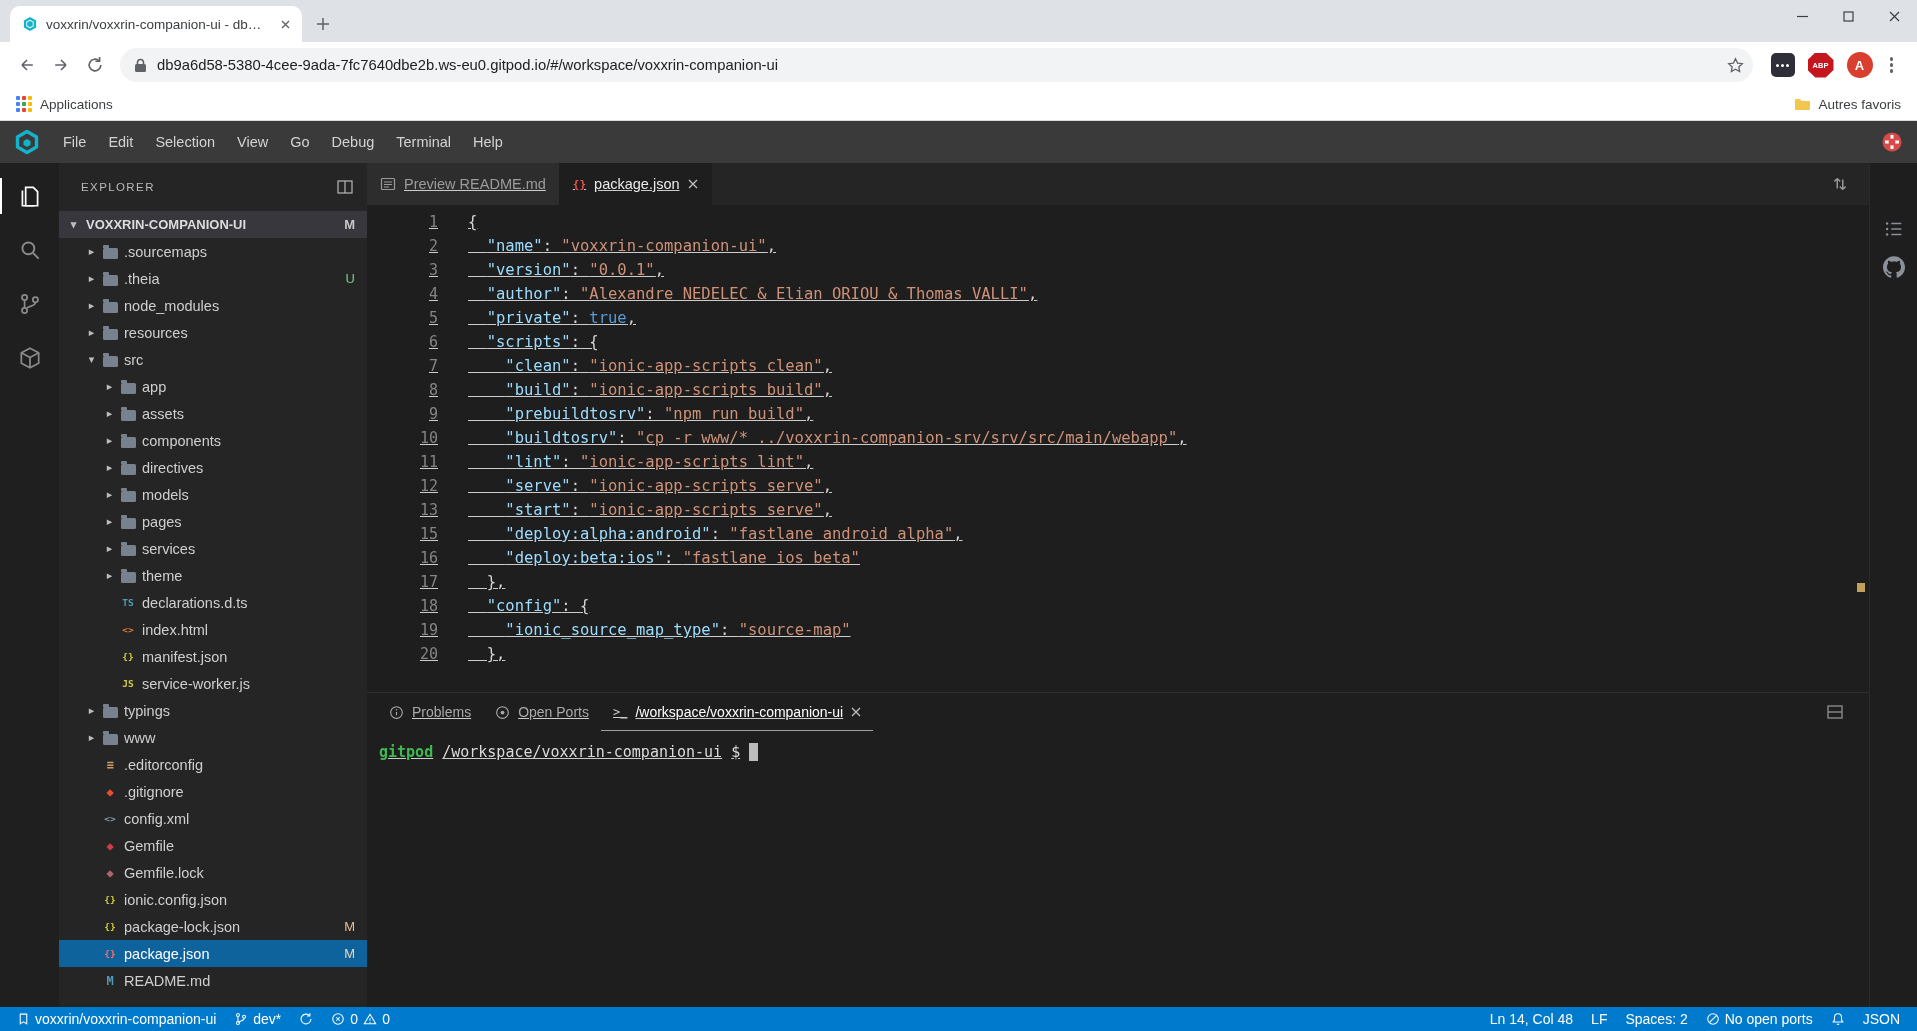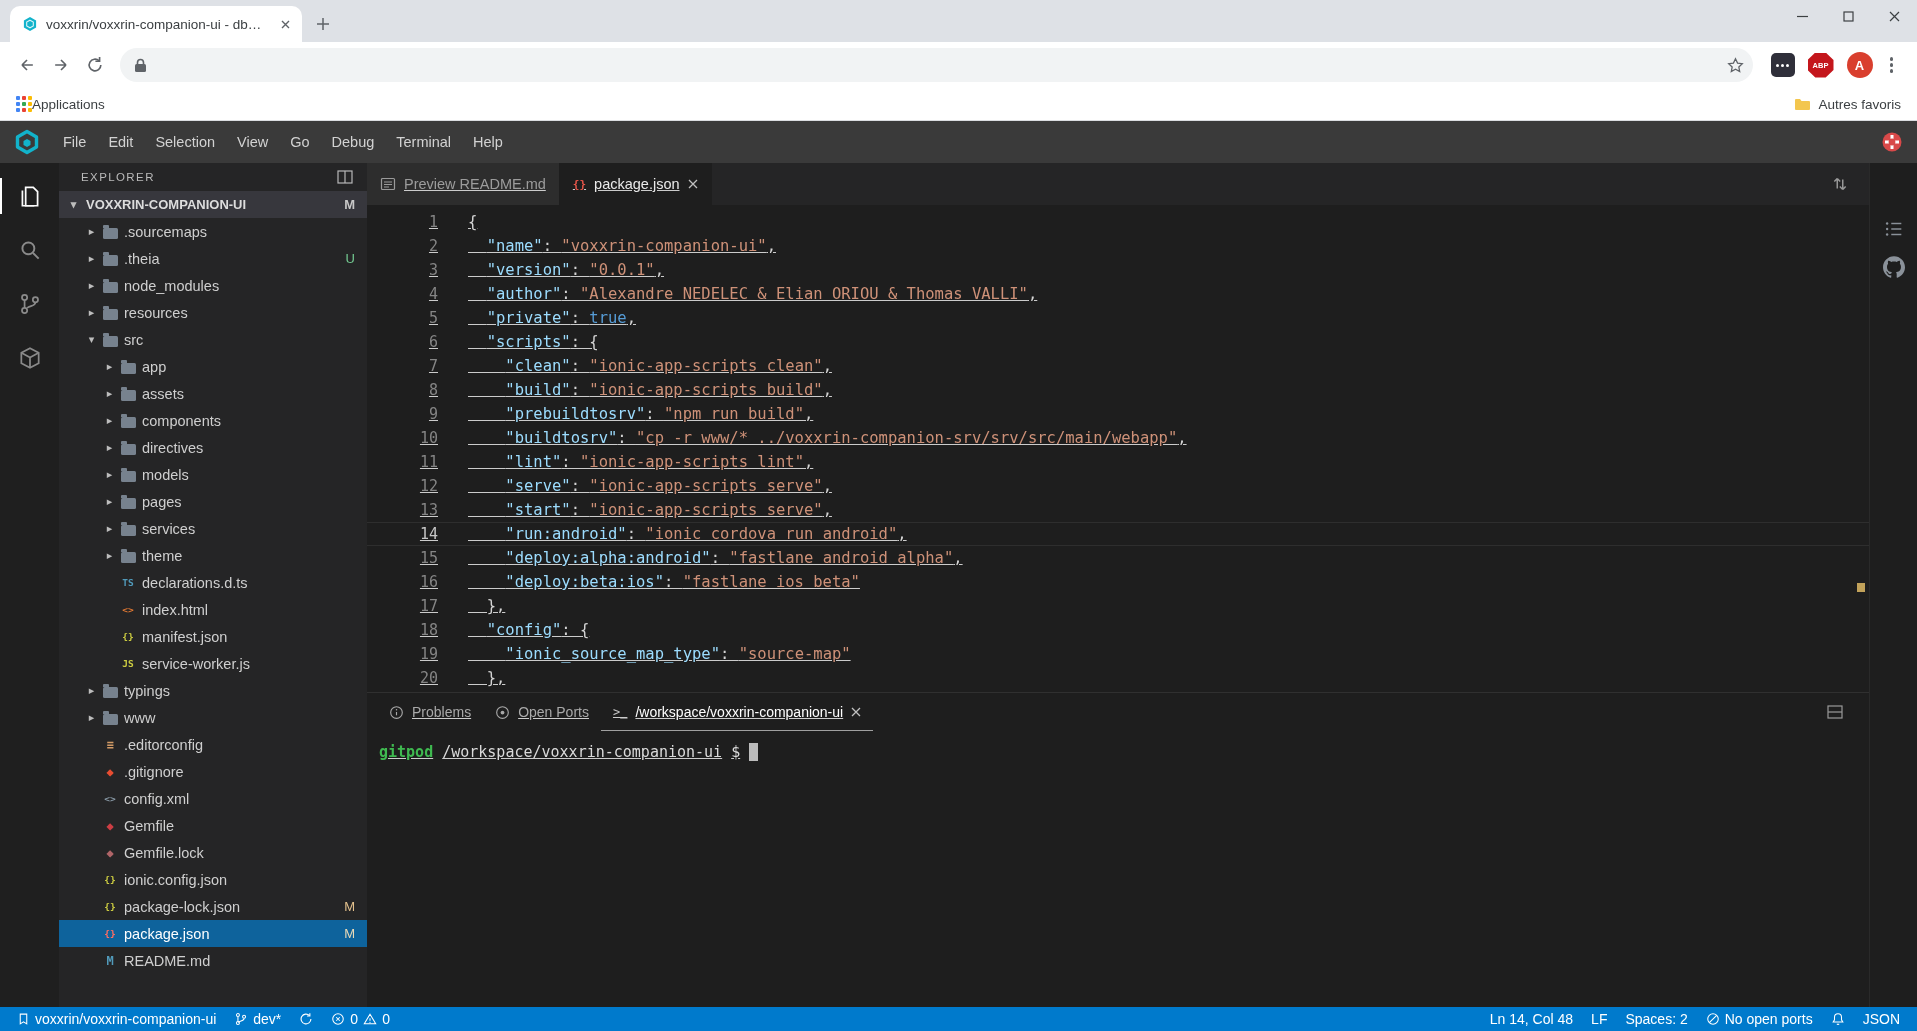--- a/index.html
+++ b/index.html
@@ -26,21 +26,21 @@
   .url { font-size: 14.8px; color: #202124; white-space: nowrap; overflow: hidden; }
   .omni-spacer { flex: 1; }
   .ext-area { display: flex; align-items: center; gap: 13px; padding: 0 10px; flex: none; }
   .ext-dark { width: 24px; height: 24px; border-radius: 5px; background: #2f2f3a; display: flex; align-items: center; justify-content: center; gap: 2px; }
   .ext-dark i { width: 3px; height: 3px; border-radius: 50%; background: #fff; }
   .ext-abp { width: 26px; height: 25px; background: #c4161c; color: #fff; font-size: 7.5px; font-weight: bold; display: flex; align-items: center; justify-content: center; clip-path: polygon(30% 0,70% 0,100% 30%,100% 70%,70% 100%,30% 100%,0 70%,0 30%); }
   .avatar { width: 26px; height: 26px; border-radius: 50%; background: #d93f2e; color: #fff; font-size: 13px; font-weight: bold; display: flex; align-items: center; justify-content: center; }
   .menu-dots { display: flex; flex-direction: column; gap: 2.5px; padding: 4px; }
   .menu-dots i { width: 3.5px; height: 3.5px; border-radius: 50%; background: #5f6368; }
 
-  .bookmarks { height: 33px; background: #fff; border-bottom: 1px solid #dadce0; display: flex; align-items: center; padding: 0 16px; font-size: 13.5px; color: #3c4043; flex: none; }
+  .bookmarks { height: 33px; background: #fff; border-bottom: 1px solid #dadce0; display: flex; align-items: center; padding: 0 16px; gap: 8px; font-size: 13.5px; color: #3c4043; flex: none; }
   .apps-grid { width: 16px; height: 16px; display: grid; grid-template-columns: repeat(3,1fr); grid-template-rows: repeat(3,1fr); gap: 1.5px; }
   .apps-grid i { border-radius: 1px; }
   .apps-grid i:nth-child(3n+1) { background: #4285f4; }
   .apps-grid i:nth-child(3n+2) { background: #ea4335; }
   .apps-grid i:nth-child(3n)   { background: #fbbc05; }
   .apps-grid i:nth-child(5)    { background: #34a853; }
   .bm-right { margin-left: auto; display: flex; align-items: center; gap: 8px; }
 
   
   .ide { flex: 1; display: flex; flex-direction: column; background: #1e1e1e; color: #ccc; min-height: 0; }
@@ -50,21 +50,21 @@
   .menubar-right { margin-left: auto; display: flex; align-items: center; }
 
   .ide-main { flex: 1; display: flex; min-height: 0; }
 
   .activitybar { width: 59px; background: #1f1f1f; display: flex; flex-direction: column; padding-top: 6px; flex: none; }
   .ab-item { height: 54px; display: flex; align-items: center; justify-content: center; color: #8a8a8a; position: relative; }
   .ab-item.active { color: #fdfdfd; }
   .ab-item.active::before { content: ''; position: absolute; left: 0; top: 9px; bottom: 9px; width: 2px; background: #fff; }
 
   .sidebar { width: 308px; background: #252526; display: flex; flex-direction: column; min-height: 0; flex: none; }
-  .sidebar-header { height: 28px; display: flex; align-items: center; padding: 0 14px 0 22px; font-size: 11.5px; letter-spacing: 1.4px; color: #bababa; flex: none; }
+  .sidebar-header { height: 48px; display: flex; align-items: center; padding: 0 14px 0 22px; font-size: 11.5px; letter-spacing: 1.4px; color: #bababa; flex: none; }
   .hdr-icon { margin-left: auto; }
   .tree { flex: 1; overflow: hidden; }
   .trow { height: 27px; display: flex; align-items: center; padding-right: 12px; font-size: 14.5px; color: #cfcfcf; white-space: nowrap; }
   .trow.root { background: #37373d; font-size: 13px; font-weight: 600; color: #dddddd; }
   .trow.selected { background: var(--selection-bg, #0e639c); color: #ffffff; }
   .caret { width: 17px; flex: none; text-align: center; color: #bdbdbd; font-size: 11px; }
   .ficon { width: 20px; flex: none; display: flex; align-items: center; justify-content: center; font-family: "DejaVu Sans Mono", monospace; font-weight: bold; }
   .folder-shape { width: 15px; height: 11px; background: #77828e; border-radius: 1.5px; position: relative; margin-top: 3px; }
   .folder-shape::before { content: ''; position: absolute; top: -3px; left: 0; width: 6px; height: 3px; background: #77828e; border-radius: 1px 1px 0 0; }
   .tlabel { flex: 1; overflow: hidden; text-overflow: ellipsis; margin-left: 4px; }
@@ -171,20 +171,21 @@
           <path d="M17.5 2.5v5h-5" fill="none" stroke="#5f6368" stroke-width="2"></path>
         </svg>
     </span>
     <div class="omnibox">
       <span>
         <svg width="13" height="15" viewBox="0 0 13 15">
             <rect x="1" y="6" width="11" height="8" rx="1.5" fill="#5f6368"></rect>
             <path d="M3.5 6V4.5a3 3 0 0 1 6 0V6" fill="none" stroke="#5f6368" stroke-width="1.6"></path>
           </svg>
       </span>
+      <span class="url">db9a6d58-5380-4cee-9ada-7fc7640dbe2b.ws-eu0.gitpod.io/#/workspace/voxxrin-companion-ui</span>
       <span class="omni-spacer"></span>
       <span>
         <svg width="19" height="19" viewBox="0 0 24 24">
             <path d="M12 3.5l2.6 5.4 6 .8-4.4 4.1 1.1 5.9-5.3-2.9-5.3 2.9 1.1-5.9L3.4 9.7l6-.8z" fill="none" stroke="#5f6368" stroke-width="1.6"></path>
           </svg>
       </span>
     </div>
     <div class="ext-area">
       <span class="ext-dark">
           <i></i>
@@ -514,21 +515,20 @@
               <div class="code-line"><span class="ln">4</span><span class="ct"><span class="tok-p">  </span><span class="tok-k">"author"</span><span class="tok-p">: </span><span class="tok-s">"Alexandre NEDELEC &amp; Elian ORIOU &amp; Thomas VALLI"</span><span class="tok-p">,</span></span></div>
               <div class="code-line"><span class="ln">5</span><span class="ct"><span class="tok-p">  </span><span class="tok-k">"private"</span><span class="tok-p">: </span><span class="tok-b">true</span><span class="tok-p">,</span></span></div>
               <div class="code-line"><span class="ln">6</span><span class="ct"><span class="tok-p">  </span><span class="tok-k">"scripts"</span><span class="tok-p">: {</span></span></div>
               <div class="code-line"><span class="ln">7</span><span class="ct"><span class="tok-p">    </span><span class="tok-k">"clean"</span><span class="tok-p">: </span><span class="tok-s">"ionic-app-scripts clean"</span><span class="tok-p">,</span></span></div>
               <div class="code-line"><span class="ln">8</span><span class="ct"><span class="tok-p">    </span><span class="tok-k">"build"</span><span class="tok-p">: </span><span class="tok-s">"ionic-app-scripts build"</span><span class="tok-p">,</span></span></div>
               <div class="code-line"><span class="ln">9</span><span class="ct"><span class="tok-p">    </span><span class="tok-k">"prebuildtosrv"</span><span class="tok-p">: </span><span class="tok-s">"npm run build"</span><span class="tok-p">,</span></span></div>
               <div class="code-line"><span class="ln">10</span><span class="ct"><span class="tok-p">    </span><span class="tok-k">"buildtosrv"</span><span class="tok-p">: </span><span class="tok-s">"cp -r www/* ../voxxrin-companion-srv/srv/src/main/webapp"</span><span class="tok-p">,</span></span></div>
               <div class="code-line"><span class="ln">11</span><span class="ct"><span class="tok-p">    </span><span class="tok-k">"lint"</span><span class="tok-p">: </span><span class="tok-s">"ionic-app-scripts lint"</span><span class="tok-p">,</span></span></div>
               <div class="code-line"><span class="ln">12</span><span class="ct"><span class="tok-p">    </span><span class="tok-k">"serve"</span><span class="tok-p">: </span><span class="tok-s">"ionic-app-scripts serve"</span><span class="tok-p">,</span></span></div>
               <div class="code-line"><span class="ln">13</span><span class="ct"><span class="tok-p">    </span><span class="tok-k">"start"</span><span class="tok-p">: </span><span class="tok-s">"ionic-app-scripts serve"</span><span class="tok-p">,</span></span></div>
-              <div class="code-line current"><span class="ln">14</span><span class="ct"><span class="tok-p">    </span><span class="tok-k">"run:android"</span><span class="tok-p">: </span><span class="tok-s">"ionic cordova run android"</span><span class="tok-p">,</span></span></div>
               <div class="code-line"><span class="ln">15</span><span class="ct"><span class="tok-p">    </span><span class="tok-k">"deploy:alpha:android"</span><span class="tok-p">: </span><span class="tok-s">"fastlane android alpha"</span><span class="tok-p">,</span></span></div>
               <div class="code-line"><span class="ln">16</span><span class="ct"><span class="tok-p">    </span><span class="tok-k">"deploy:beta:ios"</span><span class="tok-p">: </span><span class="tok-s">"fastlane ios beta"</span></span></div>
               <div class="code-line"><span class="ln">17</span><span class="ct"><span class="tok-p">  },</span></span></div>
               <div class="code-line"><span class="ln">18</span><span class="ct"><span class="tok-p">  </span><span class="tok-k">"config"</span><span class="tok-p">: {</span></span></div>
               <div class="code-line"><span class="ln">19</span><span class="ct"><span class="tok-p">    </span><span class="tok-k">"ionic_source_map_type"</span><span class="tok-p">: </span><span class="tok-s">"source-map"</span></span></div>
               <div class="code-line"><span class="ln">20</span><span class="ct"><span class="tok-p">  },</span></span></div>
             </div>
           <div class="overview-ruler">
             <div class="ov-mark"></div>
           </div>

